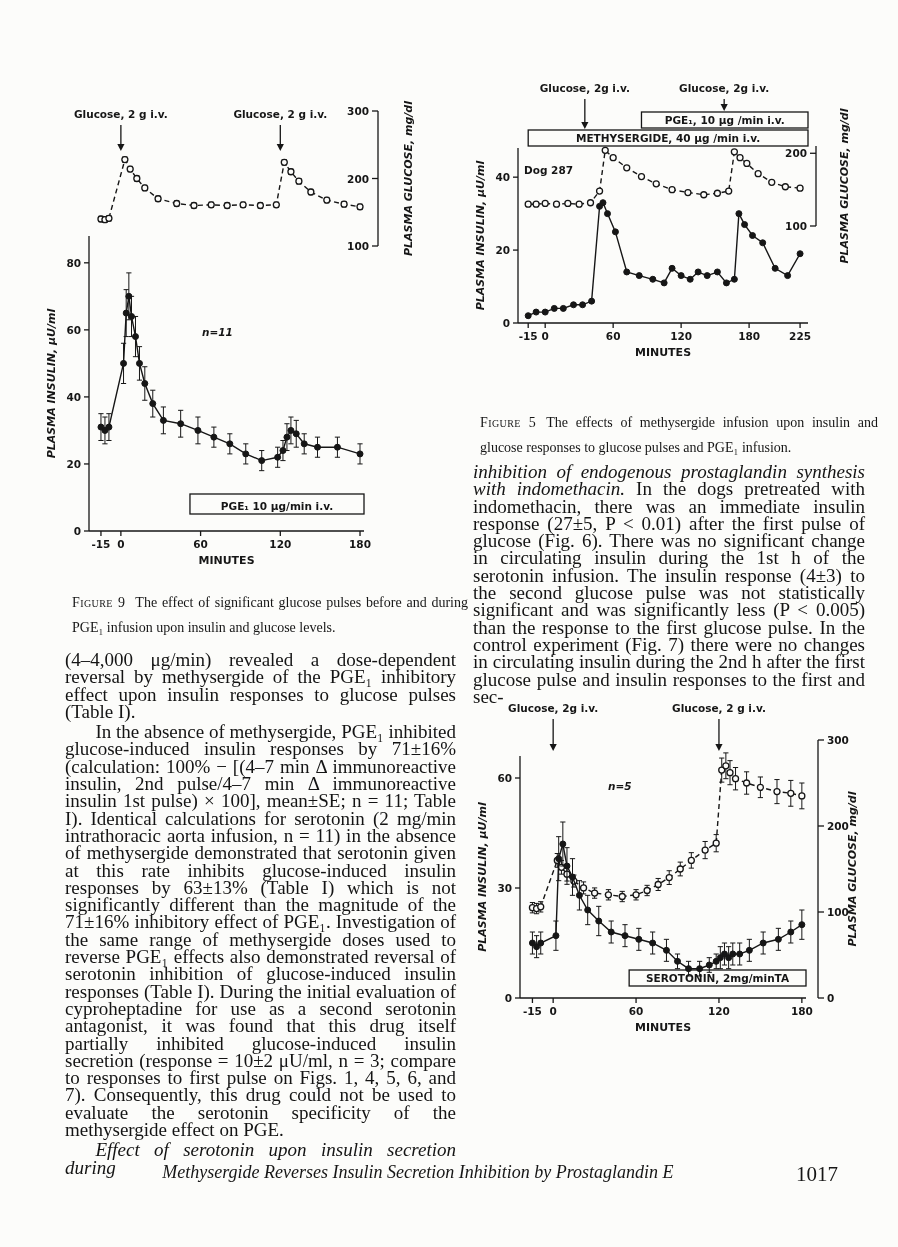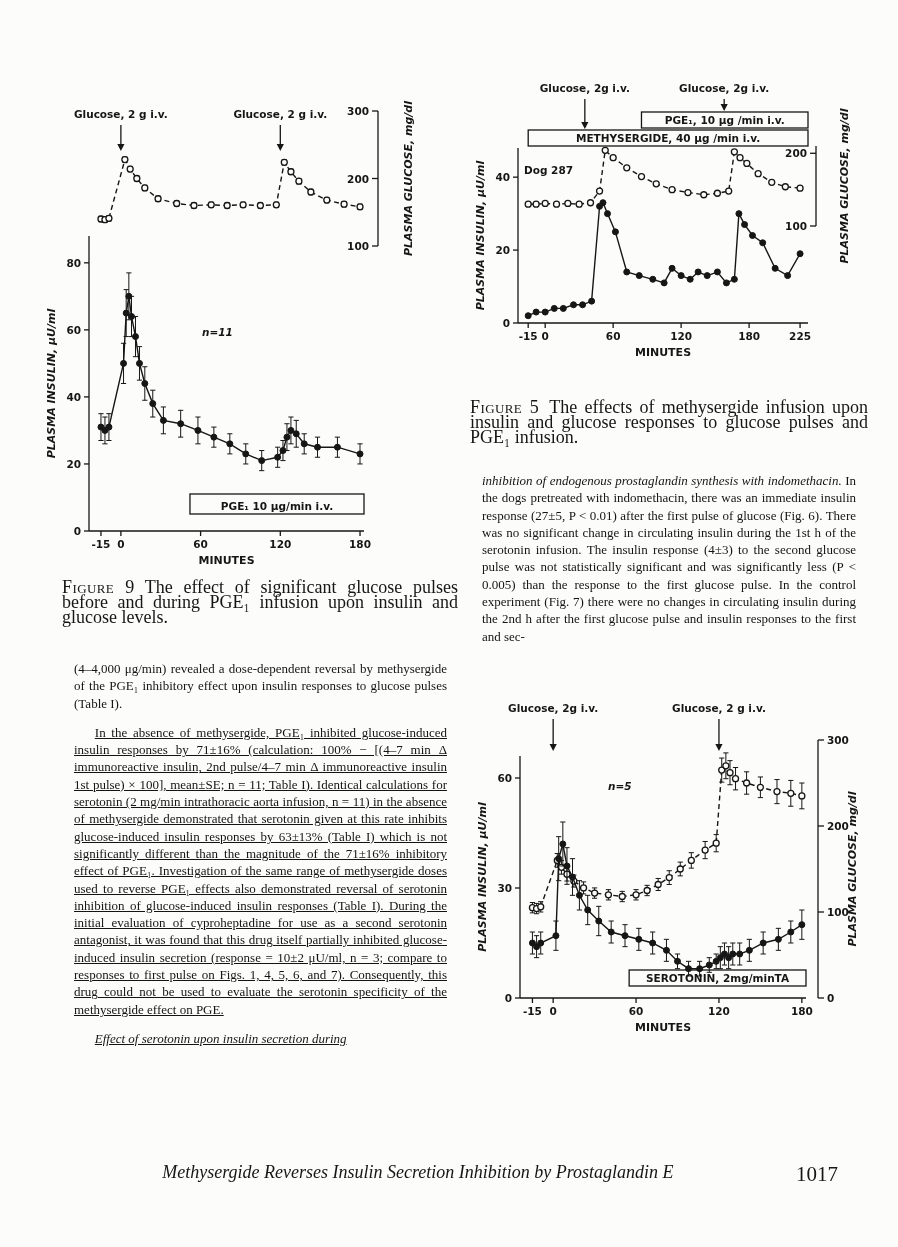--- a/index.html
+++ b/index.html
@@ -1,24 +1,24 @@
 <!DOCTYPE html>
 <html><head>
 <meta charset="utf-8">
 <style>
   html,body{margin:0;padding:0;background:#e8e6e0;}
   .page{position:relative;width:898px;height:1247px;background:#fcfcfa;margin:0 auto;overflow:hidden;
         font-family:"Liberation Serif",serif;color:#161616;}
   .fig{position:absolute;margin:0;}
   .fig svg{display:block;overflow:visible;}
-  .caption{position:absolute;margin:0;font-size:18px;line-height:15px;text-align:justify;color:#161616;}
+  .caption{position:absolute;margin:10px;font-size:14px;line-height:25px;text-align:justify;color:#161616;}
   .figtag{font-variant:small-caps;letter-spacing:.4px;margin-right:10px;}
   .col{position:absolute;}
-  .body-p{margin:12px;font-size:13px;line-height:17.3px;text-align:justify;color:#141414;}
-  .indent{text-indent:1.6em;text-decoration:underline;}
+  .body-p{margin:3px;font-size:19px;line-height:17.3px;text-align:justify;color:#141414;}
+  .indent{text-indent:1.6em;}
   .italic{font-style:italic;}
   .footer{position:absolute;left:60px;top:1162px;width:778px;height:22px;}
   .footer-title{position:absolute;left:46%;transform:translateX(-50%);font-style:italic;font-size:18px;white-space:nowrap;}
   .footer-page{position:absolute;right:0;font-size:21px;}
   
   .ax{stroke:#161616;stroke-width:1.3;fill:none;}
   .ser{stroke:#161616;stroke-width:1.4;fill:none;}
   .dash{stroke-dasharray:5 3.5;}
   .err{stroke:#161616;stroke-width:1;}
   .mko{fill:#fcfcfa;stroke:#161616;stroke-width:1.3;}

